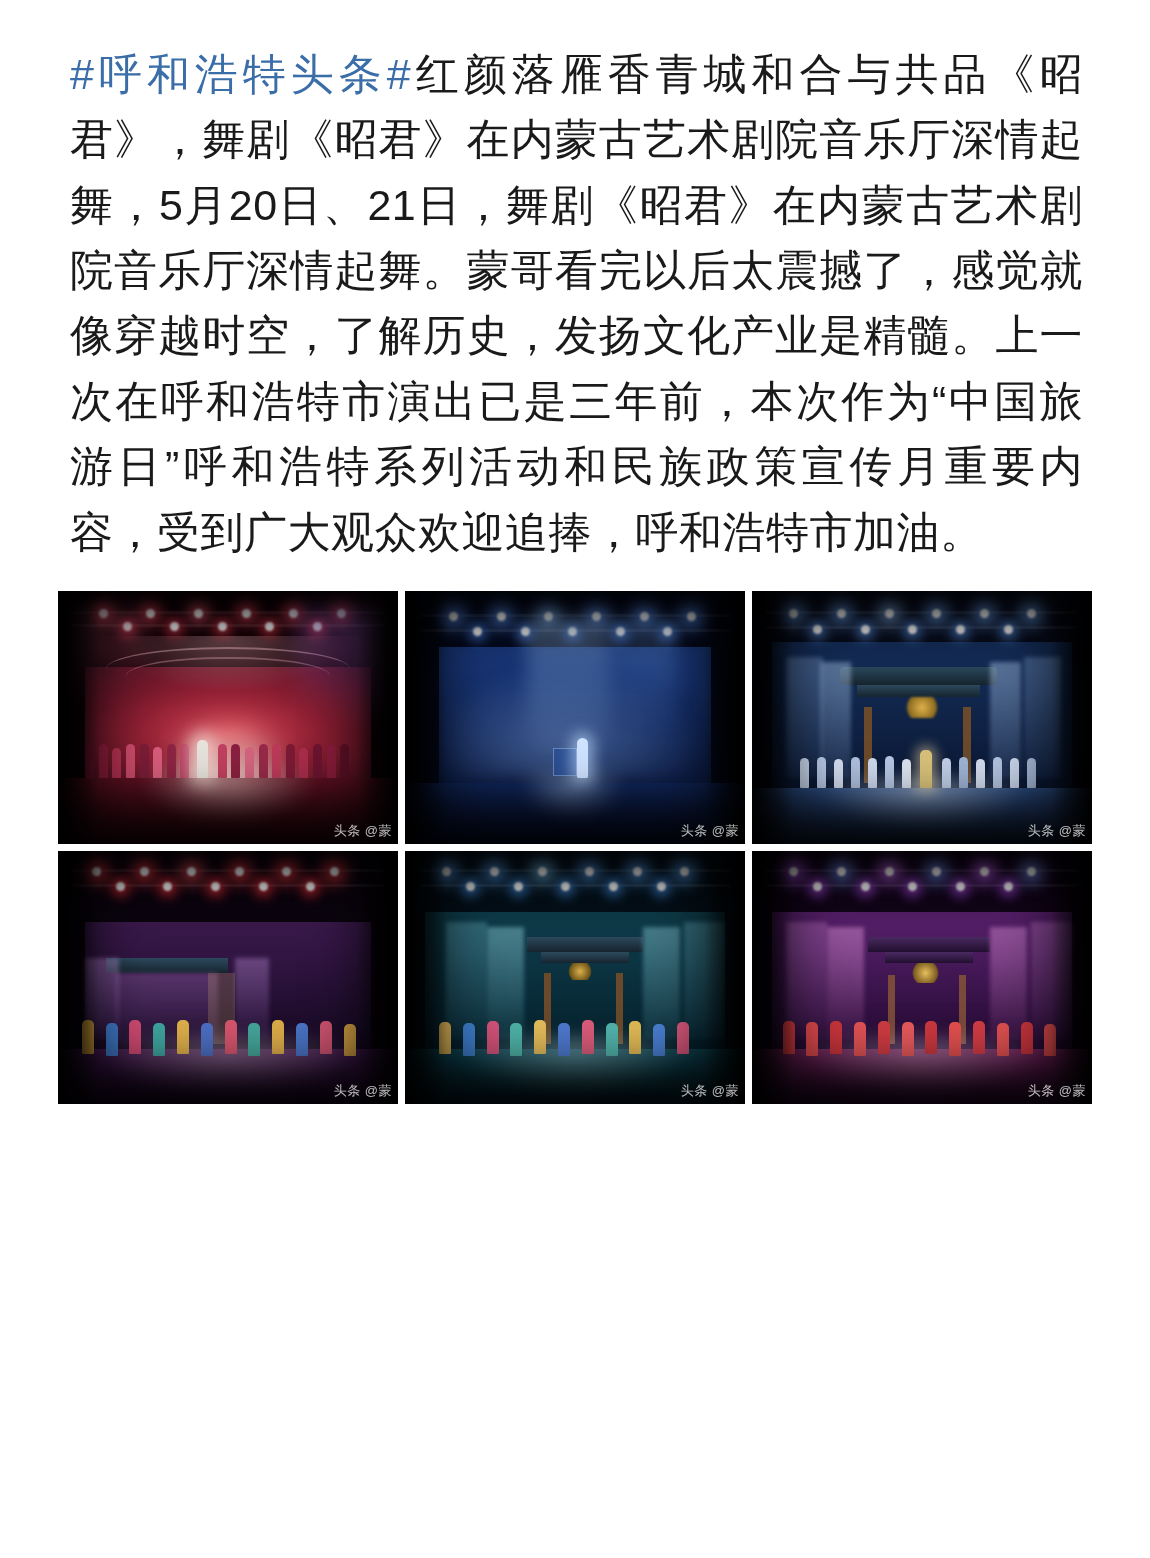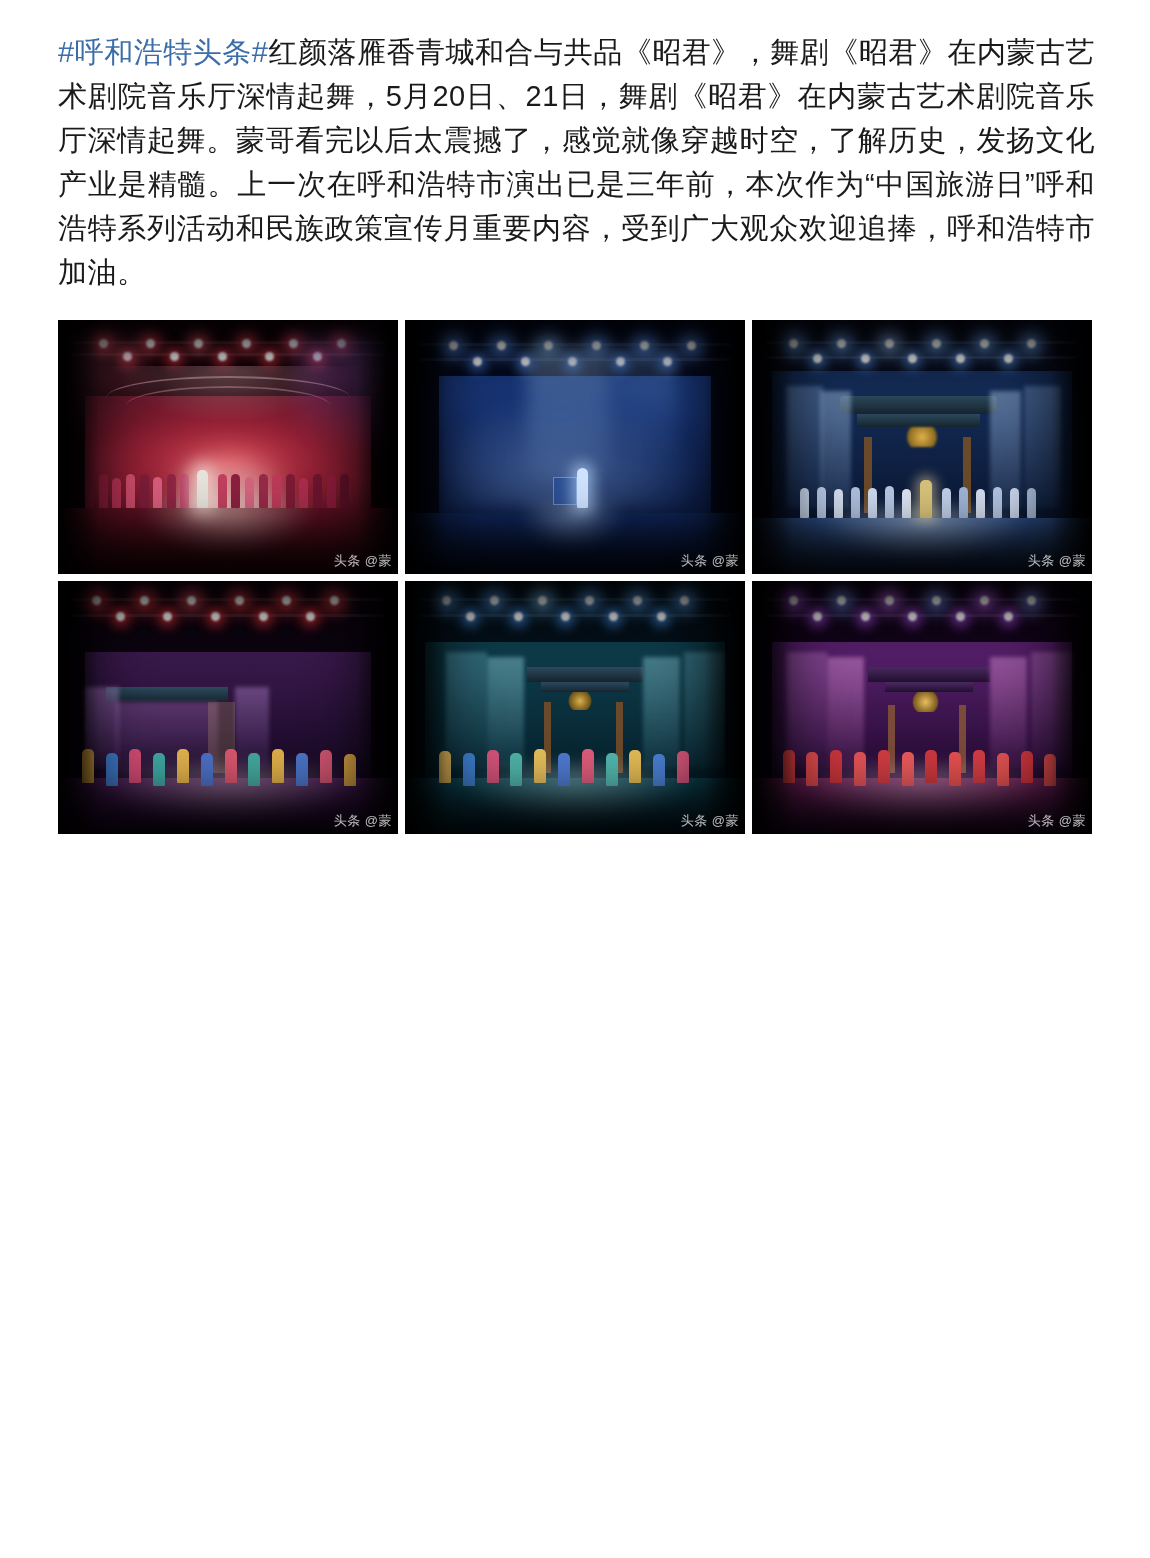--- a/index.html
+++ b/index.html
@@ -13,27 +13,27 @@
     font-family: "Liberation Sans", "DejaVu Sans", sans-serif;
     overflow: hidden;
     position: relative;
   }
   .post {
     width: 1150px;
     box-sizing: border-box;
     padding: 30px 55px 0 58px;
   }
   .post-text {
-    font-size: 29px;
+    font-size: 43px;
     line-height: 1.52;
     color: #1a1a1a;
     letter-spacing: 0.5px;
     text-align: justify;
     word-break: break-all;
-    margin: 0;
+    margin: 12px;
   }
   .hashtag {
     color: #3b6ea8;
   }
   .gallery {
     margin-top: 26px;
     padding: 0 58px 0 58px;
     display: grid;
     grid-template-columns: repeat(3, 1fr);
     gap: 7px;

